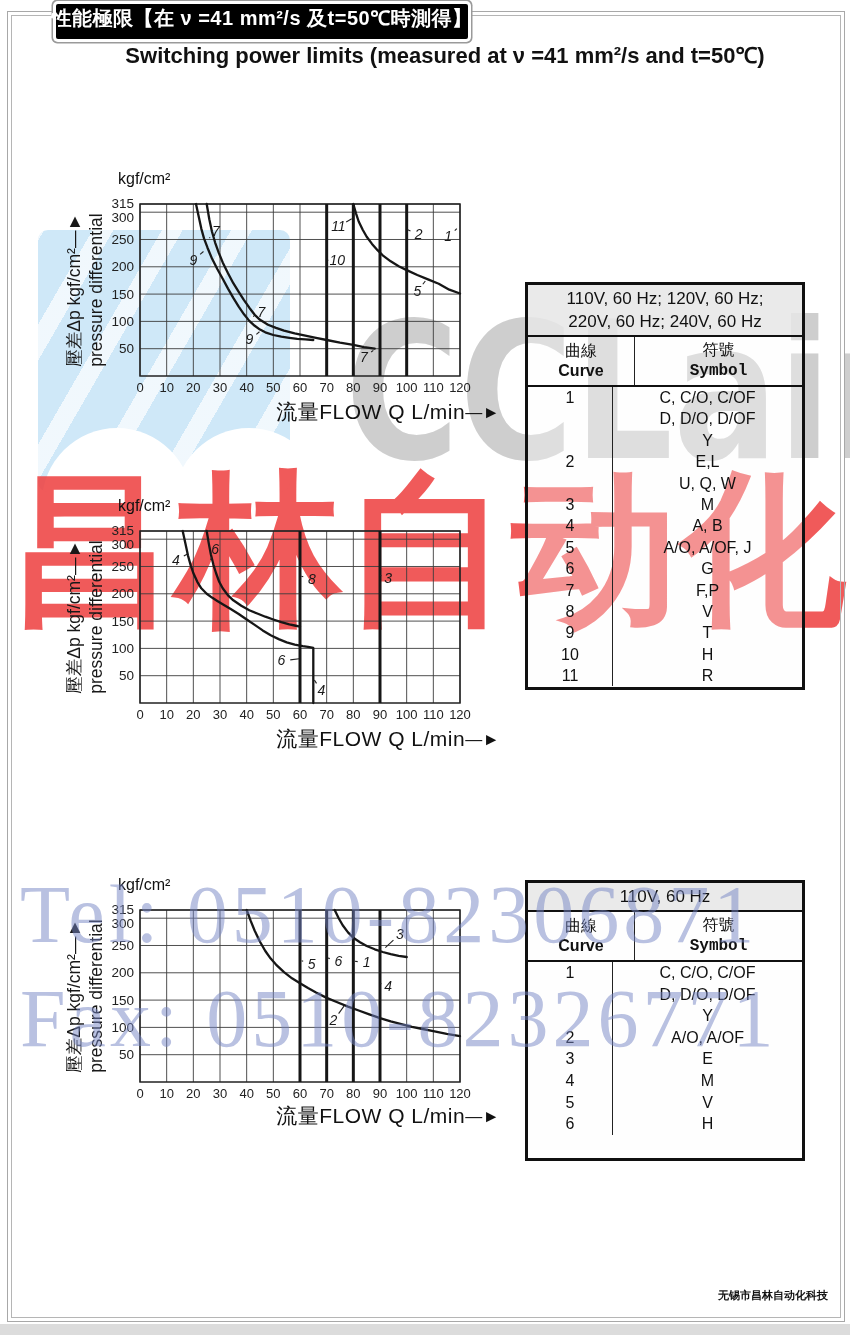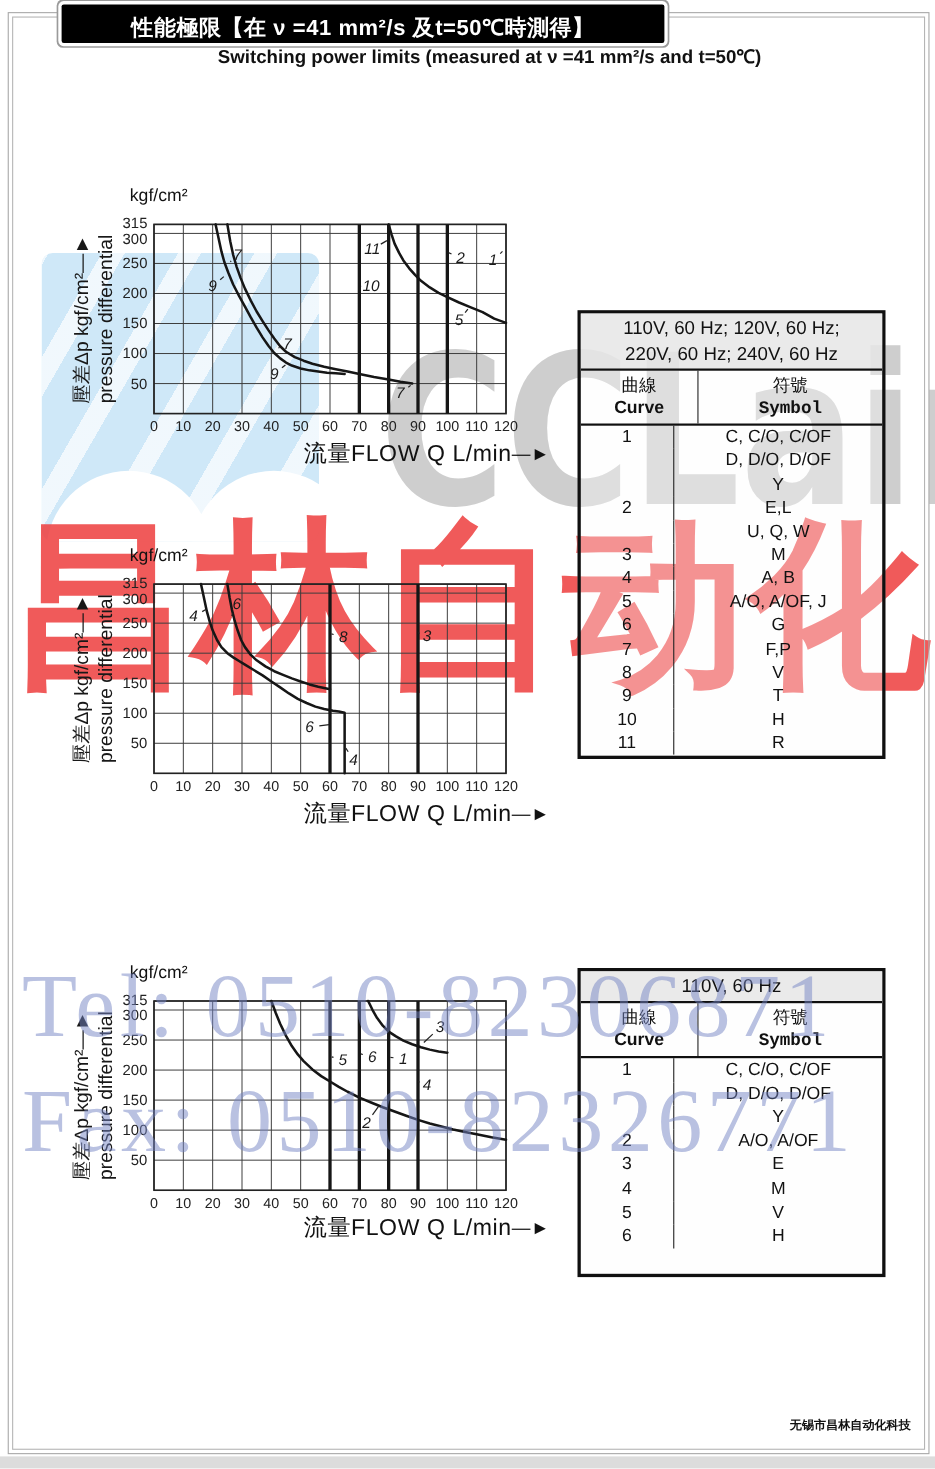--- a/index.html
+++ b/index.html
@@ -3,24 +3,24 @@
 <meta charset="utf-8">
 <style>
   html,body{margin:0;padding:0;background:#e9e9e9;}
   .page{position:relative;width:850px;height:1335px;background:#ffffff;overflow:hidden;
         font-family:"Liberation Sans",sans-serif;color:#111;}
   
   .frame-outer{position:absolute;left:7px;top:11px;right:5px;bottom:13px;border:1px solid #a8a8a8;z-index:4;pointer-events:none;}
   .frame-inner{position:absolute;left:11px;top:15px;right:9px;bottom:17px;border:1px solid #b5b5b5;z-index:4;pointer-events:none;}
   .bottom-strip{position:absolute;left:0;top:1324px;width:850px;height:11px;background:#dcdcdc;z-index:5;}
   
-  .pill{position:absolute;left:56px;top:4px;width:548px;height:35px;background:#000;border-radius:2px;
-        box-shadow:0 0 0 3px #fff,0 0 0 4.5px #9a9a9a;z-index:7;display:flex;align-items:flex-end;justify-content:center;}
+  .pill{position:absolute;left:56px;top:4px;width:412px;height:35px;background:#000;border-radius:2px;
+        box-shadow:0 0 0 3px #fff,0 0 0 4.5px #9a9a9a;z-index:7;display:flex;align-items:flex-start;justify-content:center;}
   .pill span{color:#fff;font-weight:bold;font-size:20px;letter-spacing:.5px;white-space:nowrap;}
-  .subtitle{position:absolute;left:60px;top:39px;width:770px;text-align:center;font-weight:bold;font-size:17px;z-index:6;}
+  .subtitle{position:absolute;left:60px;top:39px;width:770px;text-align:center;font-weight:bold;font-size:22px;z-index:6;}
   
   .blue-block{position:absolute;left:38px;top:230px;width:252px;height:262px;background:#cfe8f8;border-radius:10px;z-index:0;overflow:hidden;}
   .blue-block .stripes{position:absolute;left:-40px;top:-40px;right:-40px;bottom:-40px;
         background:repeating-linear-gradient(120deg,rgba(255,255,255,0) 0 42px,rgba(255,255,255,.7) 42px 60px);}
   .blue-block .wave{position:absolute;width:150px;height:150px;border-radius:50%;background:#fff;top:198px;}
   .w1{left:4px;} .w2{left:136px;}
   .wm-brand{position:absolute;left:345px;top:282px;font-size:190px;font-weight:bold;color:#c9c9c9;opacity:.9;
         transform:scaleX(.82);transform-origin:left top;white-space:nowrap;z-index:0;font-family:"DejaVu Sans",sans-serif;}
   .wm-cn{position:absolute;left:8px;top:440px;font-size:166px;font-weight:bold;color:#ef4444;opacity:.88;
         white-space:nowrap;z-index:0;letter-spacing:2px;}

